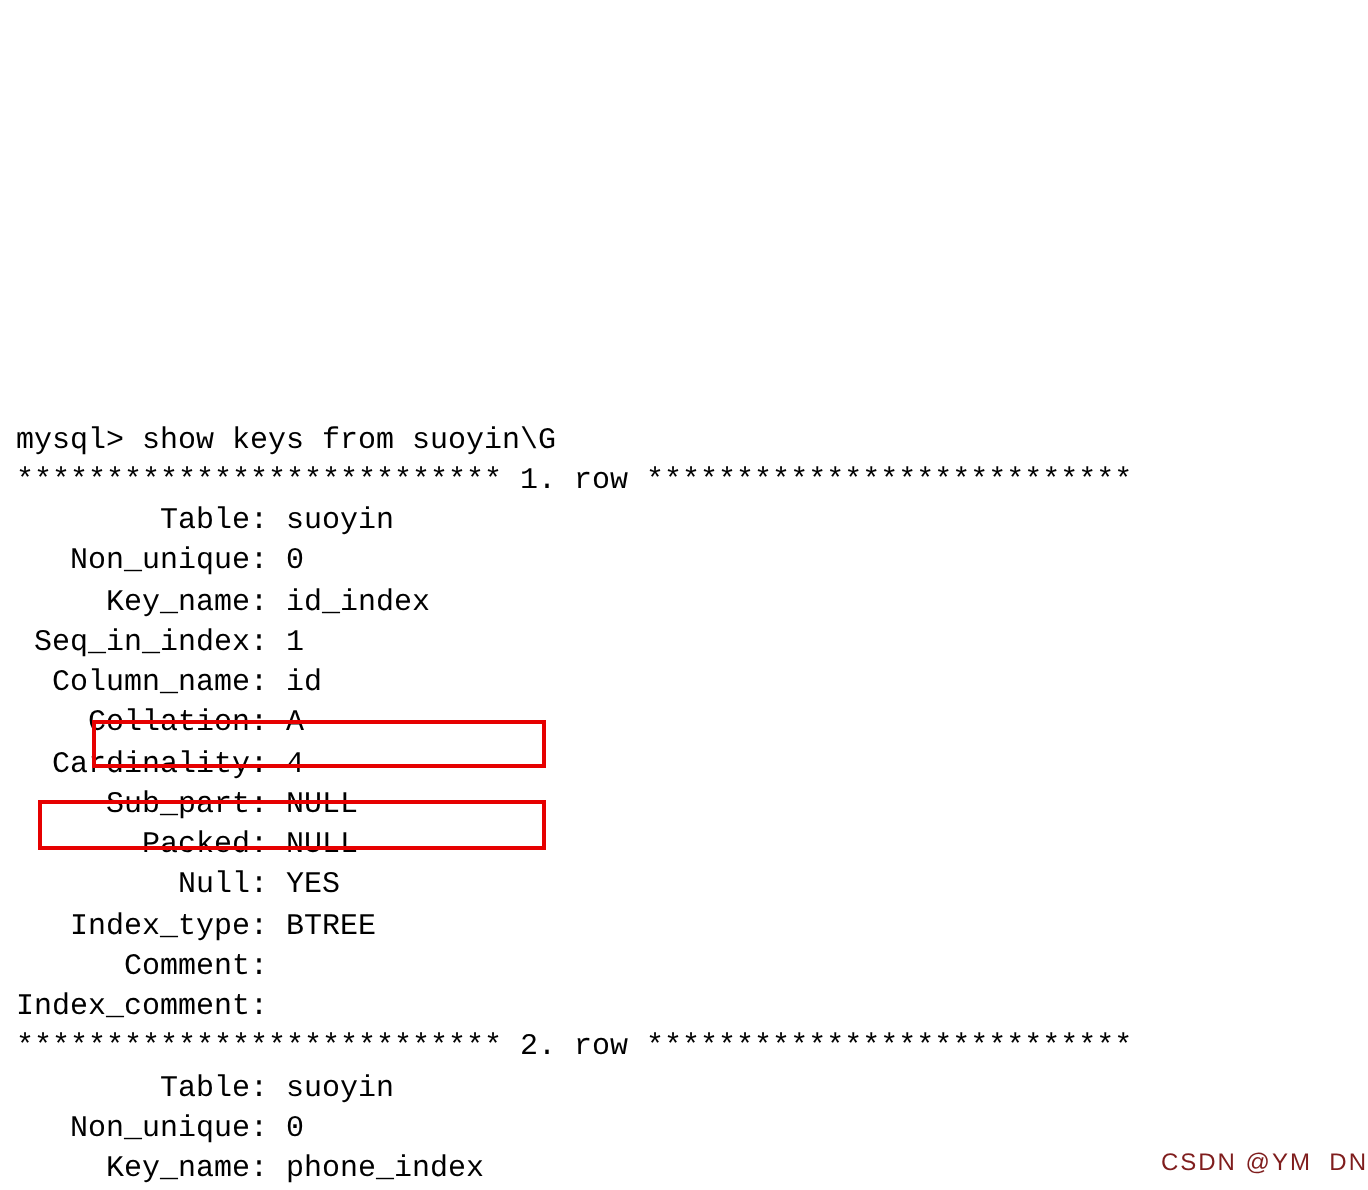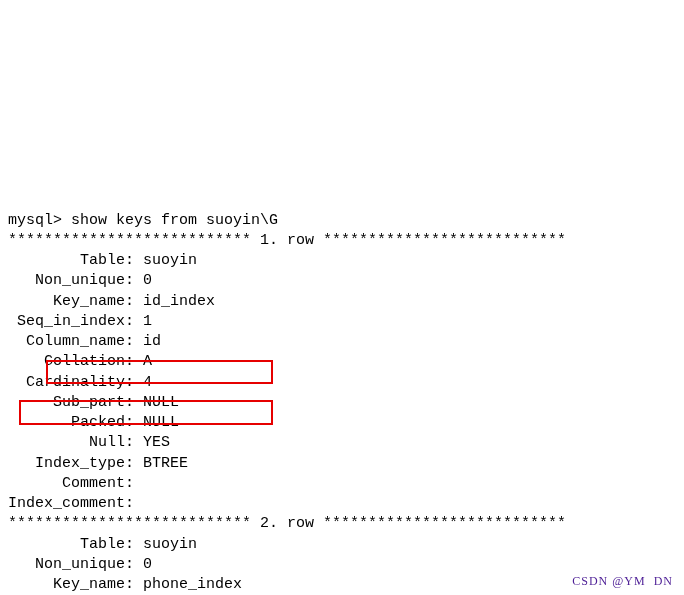--- a/index.html
+++ b/index.html
@@ -17,24 +17,24 @@
       box-sizing: border-box;
     }
     .highlight-box {
       position: absolute;
       border: 2px solid #e60000;
       pointer-events: none;
     }
     .watermark {
       position: absolute;
       bottom: 6px;
-      right: 11px;
-      font-family: Liberation Serif, serif;
+      right: 0;
+      font-family: Liberation Sans, sans-serif;
       font-size: 12px;
-      color: #4c1d95;
+      color: #7f1d1d;
       letter-spacing: 1px;
     }
   </style>
 </head>
 <body>
 
 
 
 
 

